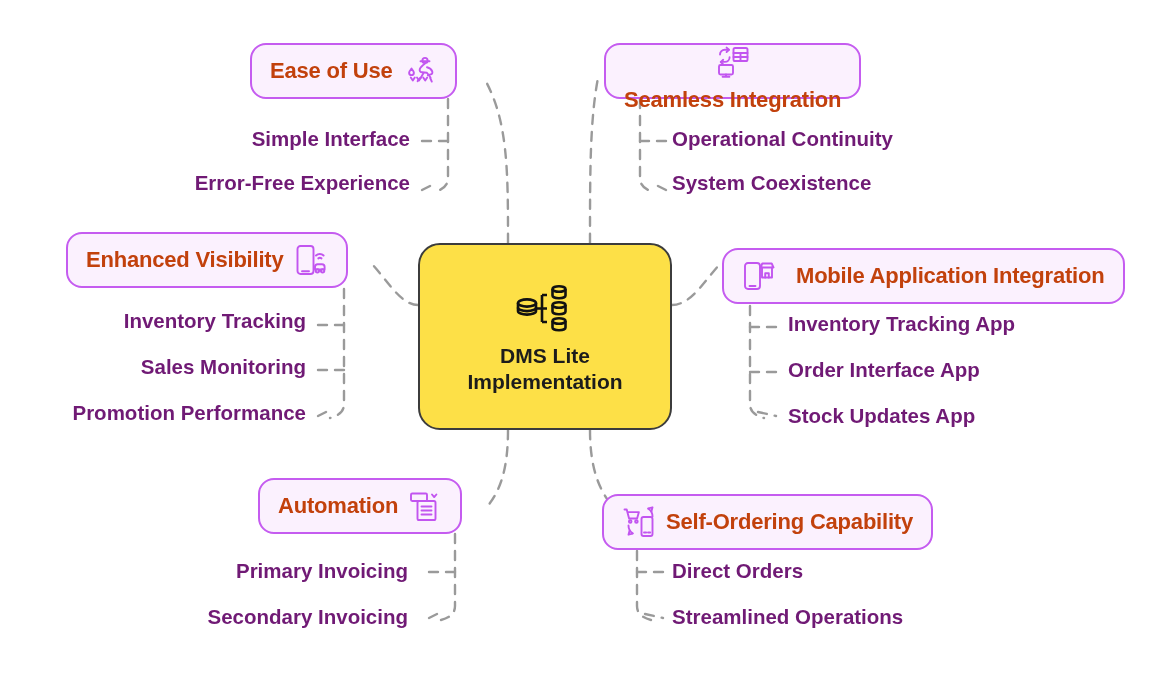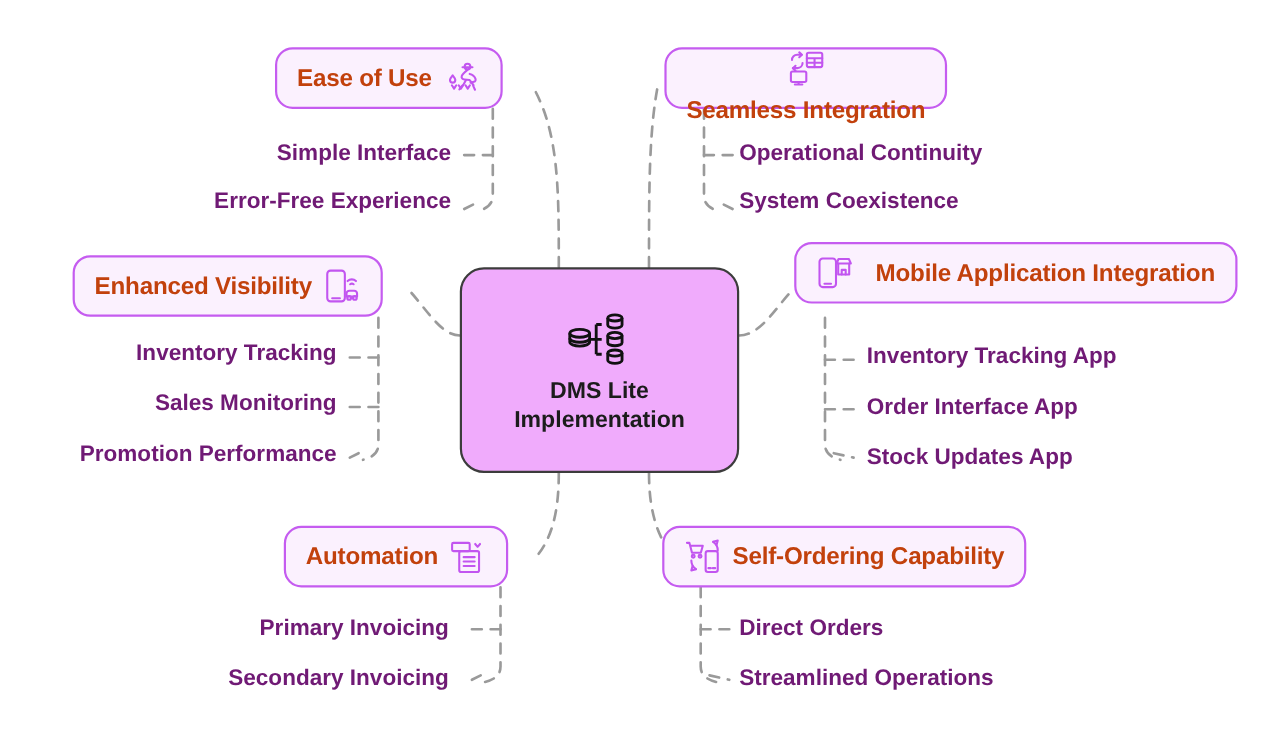--- a/index.html
+++ b/index.html
@@ -34,21 +34,21 @@
     line-height: 1;
   }
   .node .ico { width: 34px; height: 34px; flex: 0 0 34px; display:block; }
   .node .ico svg { width: 34px; height: 34px; display:block; }
 
   
   #center {
     position: absolute;
     left: 418px; top: 243px;
     width: 254px; height: 187px;
-    background: #f0abfc;
+    background: #fde047;
     border: 2.5px solid #3c3c3c;
     border-radius: 22px;
     display: flex;
     flex-direction: column;
     align-items: center;
     justify-content: center;
     gap: 8px;
   }
   #center .cico { width: 62px; height: 56px; }
   #center .ctitle {
@@ -71,23 +71,23 @@
     white-space: nowrap;
     height: 22px;
     display: flex;
     align-items: center;
   }
 
   
   #n-ease      { left: 250px; top: 43px; }
   #n-seamless  { left: 604px; top: 43px; flex-direction: column; }
   #n-visib     { left: 66px;  top: 232px; }
-  #n-mobile    { left: 722px; top: 220px; gap: 20px; }
+  #n-mobile    { left: 722px; top: 248px; gap: 20px; }
   #n-autom     { left: 258px; top: 478px; }
-  #n-self      { left: 602px; top: 478px; justify-content: center; }
+  #n-self      { left: 602px; top: 494px; justify-content: center; }
 
   #s-ease     { left: 0px;   top: 128px; width: 410px; }
   #s-ease .sub { margin-bottom: 22px; }
   #s-seamless { left: 672px; top: 128px; }
   #s-seamless .sub { margin-bottom: 22px; }
   #s-visib    { left: 0px;   top: 310px; width: 306px; }
   #s-visib .sub { margin-bottom: 24px; }
   #s-mobile   { left: 788px; top: 313px; }
   #s-mobile .sub { margin-bottom: 24px; }
   #s-autom    { left: 0px;   top: 560px; width: 408px; }

